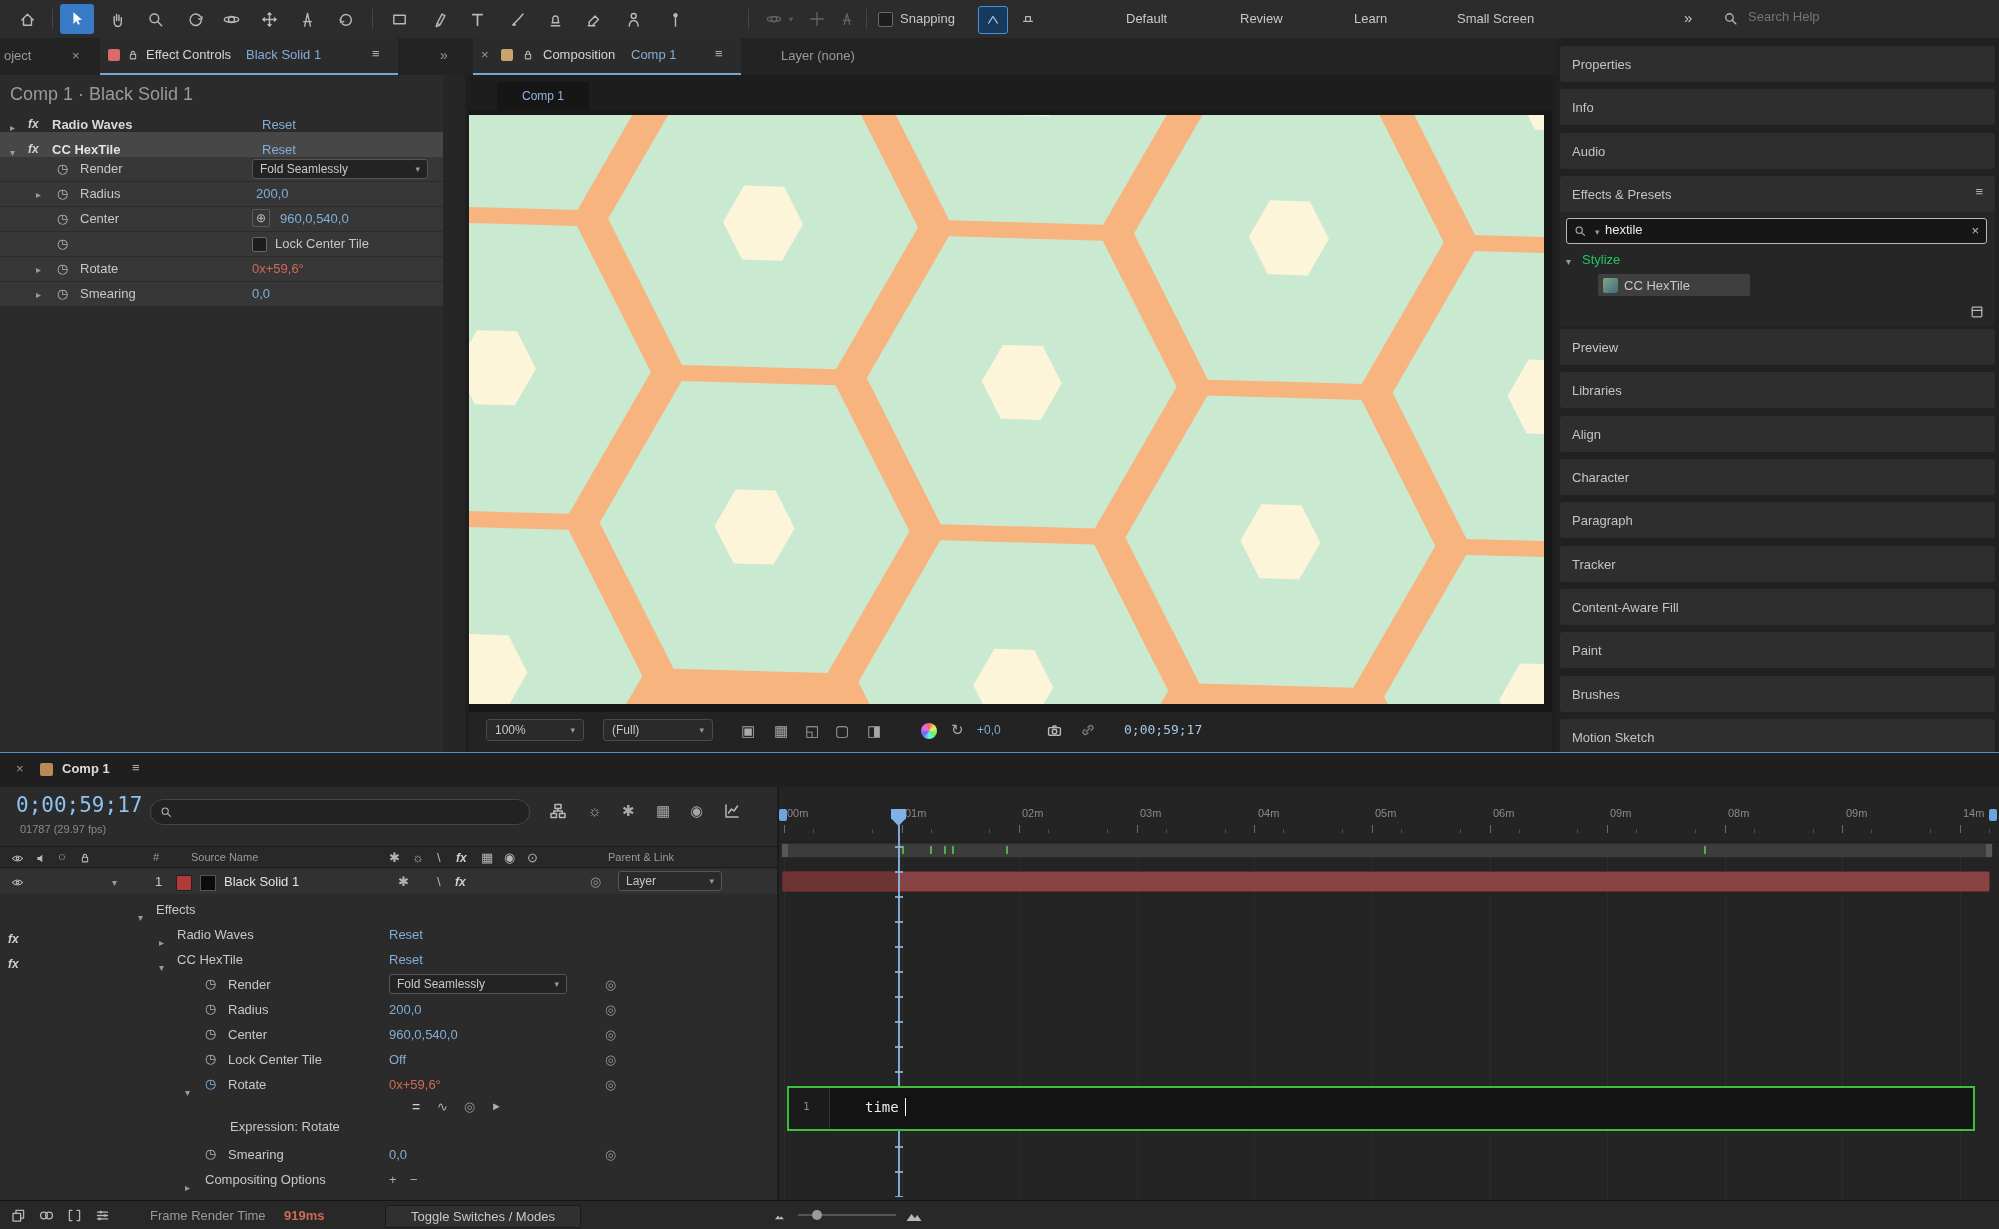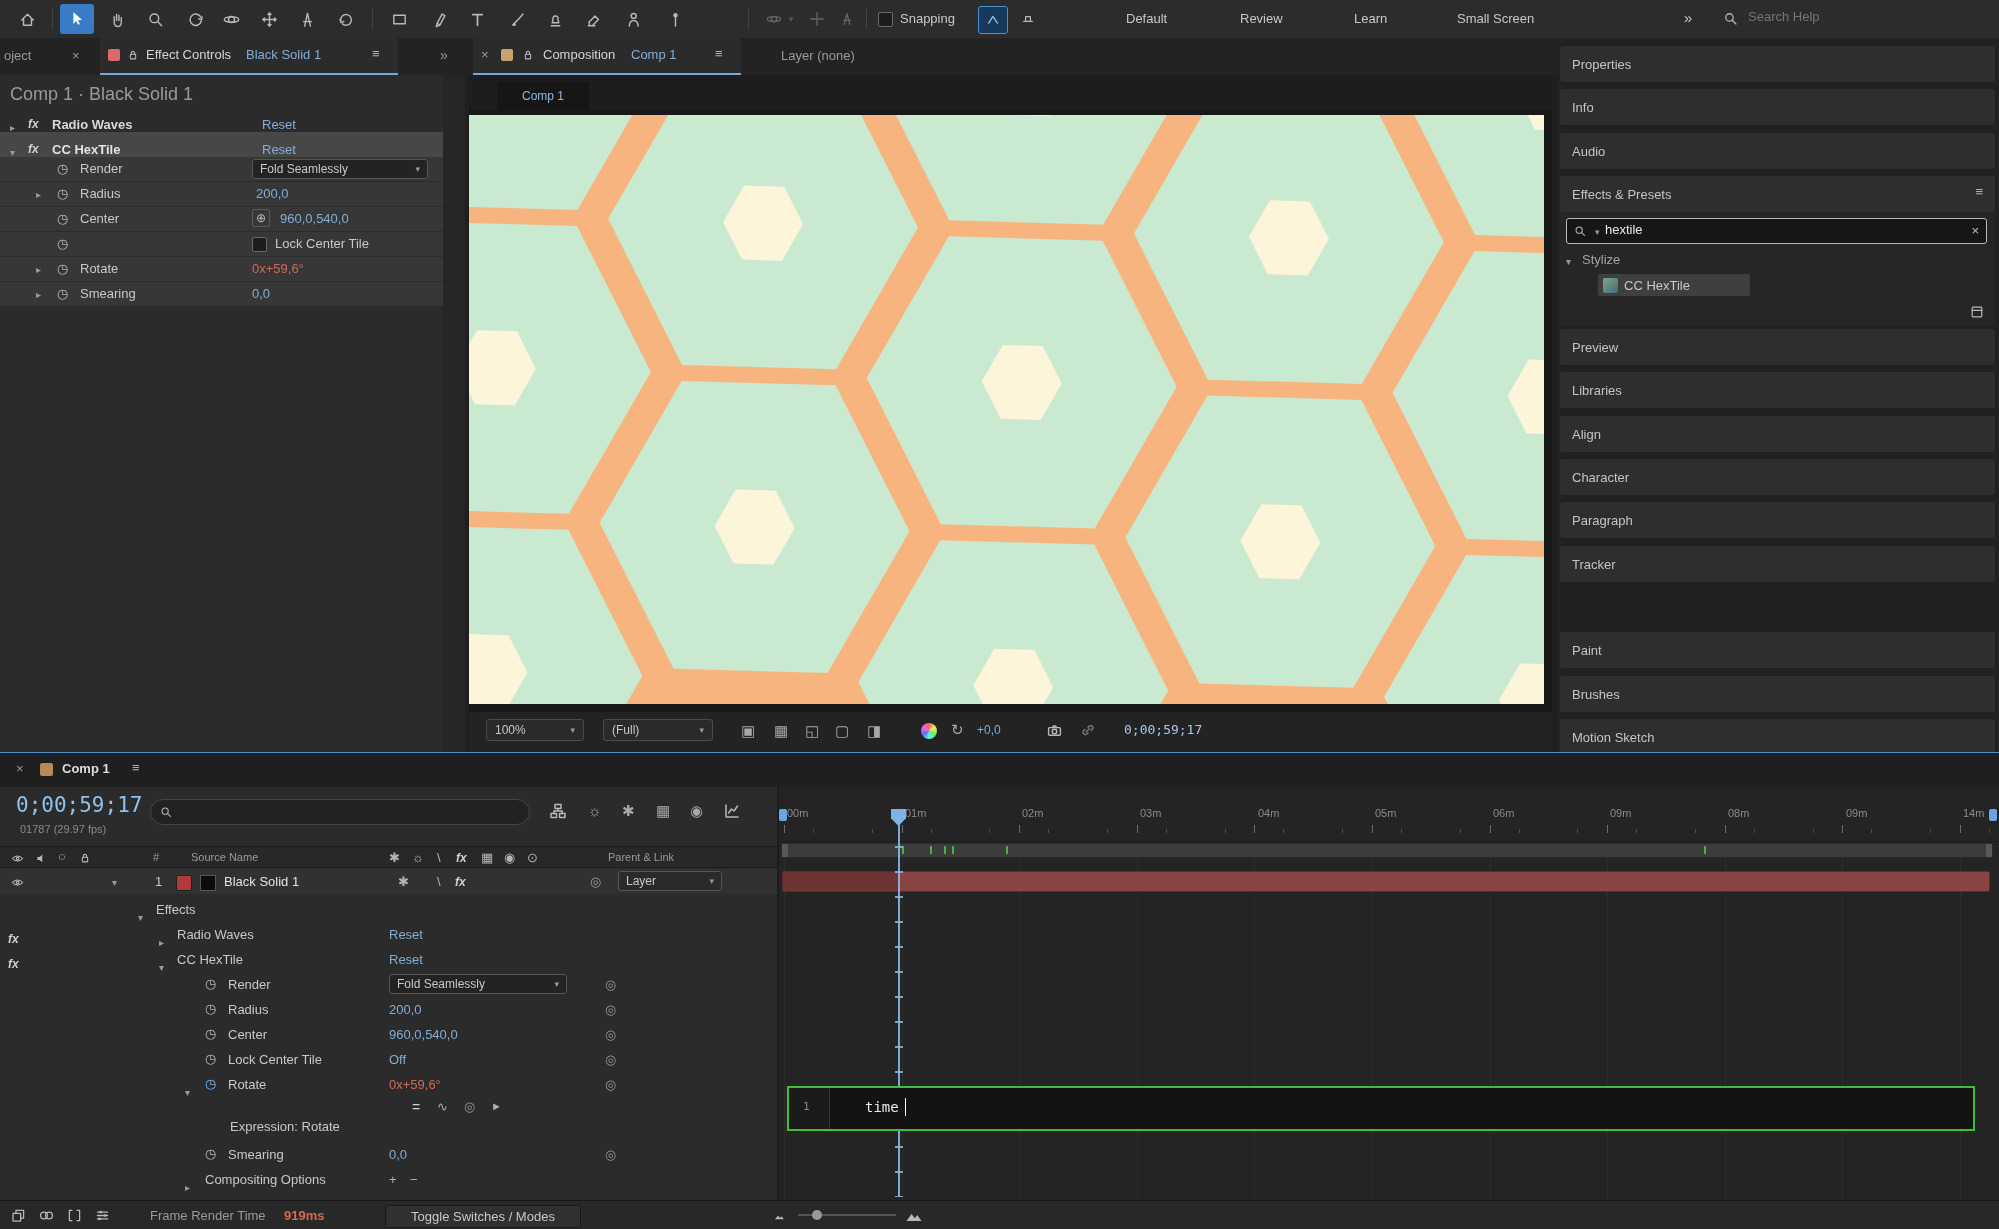--- a/index.html
+++ b/index.html
@@ -369,21 +369,21 @@
       <div class="abs" style="left:6px;top:6px;width:421px;height:26px;background:#161616;border:1px solid #b8b8b8;border-radius:3px;box-sizing:border-box">
         <svg class="abs" style="left:6px;top:5px" width="14" height="14" viewBox="0 0 20 20">
             <circle class="sv" cx="8.8" cy="8.8" r="4.4"></circle>
             <path class="sv" d="M12 12l4.4 4.4"></path>
           </svg>
         <span class="caret abs" style="left:22px;top:8px">▾</span>
         <input class="abs" style="left: 36px; top: 2px; width: 360px; background: transparent; border: none; outline: none; color: rgb(236, 236, 236); font-size: 13px; font-family: &quot;Liberation Sans&quot;, sans-serif;" value="hextile">
         <span class="abs" style="right:7px;top:4px;color:#c0c0c0">×</span>
       </div>
       <span class="ar abs" style="left:6px;top:44px">▾</span>
-      <span class="abs" style="left:22px;top:40px;color:#a3a3a3">Stylize</span>
+      <span class="abs" style="left:22px;top:40px;color:#22c55e">Stylize</span>
       <div class="abs" style="left:38px;top:62px;width:152px;height:22px;background:#3f3f3f;border-radius:2px;display:flex;align-items:center;padding:0 5px;box-sizing:border-box">
         <span style="width:15px;height:15px;background:linear-gradient(135deg,#7fa884,#44687c);border-radius:2px;margin-right:6px"></span>
         <span>CC HexTile</span>
       </div>
       <svg class="abs" style="right:10px;bottom:6px" width="16" height="16" viewBox="0 0 20 20">
           <rect class="sv" x="4" y="4" width="12" height="12" rx="1"></rect>
           <path class="sv" d="M4 8h12"></path>
         </svg>
     </div>
 
@@ -397,20 +397,23 @@
         <span>Align</span>
       </div>
     <div class="shead" style="top:421px">
         <span>Character</span>
       </div>
     <div class="shead" style="top:464px">
         <span>Paragraph</span>
       </div>
     <div class="shead" style="top:508px">
         <span>Tracker</span>
+      </div>
+    <div class="shead" style="top:551px">
+        <span>Content-Aware Fill</span>
       </div>
     <div class="shead" style="top:594px">
         <span>Paint</span>
       </div>
     <div class="shead" style="top:638px">
         <span>Brushes</span>
       </div>
     <div class="shead" style="top:681px">
         <span>Motion Sketch</span>
       </div>

